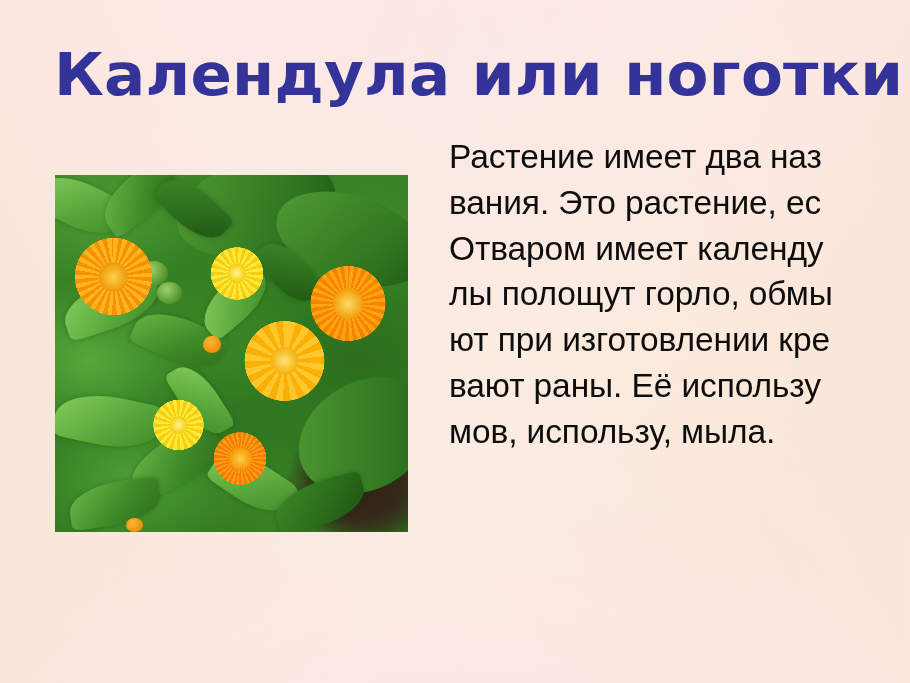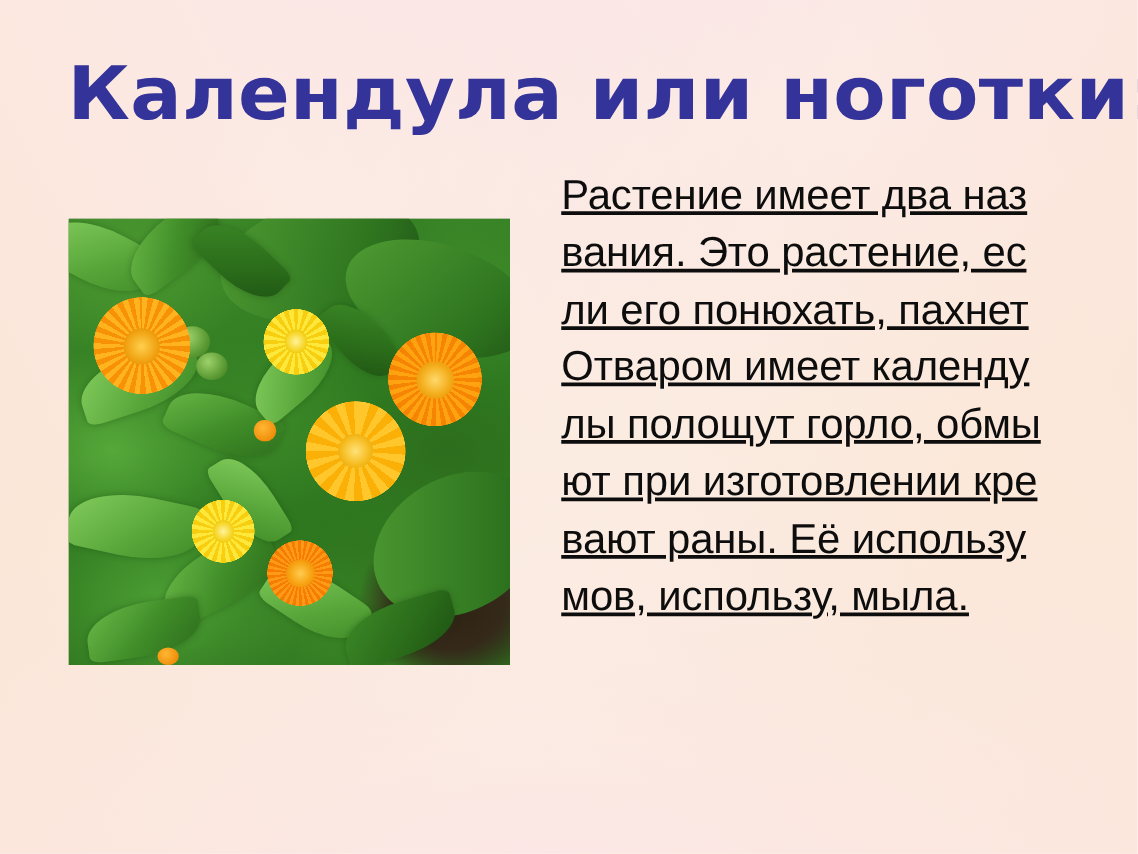--- a/index.html
+++ b/index.html
@@ -232,21 +232,20 @@
   #body-text {
     position: absolute;
     left: 449px;
     top: 134px;
     width: 452px;
     color: #0d0d0d;
     font-family: "Liberation Sans", sans-serif;
     font-size: 33.5px;
     line-height: 45.8px;
     letter-spacing: -0.1px;
-    text-decoration: underline;
   }
   #body-text .ln {
     display: block;
     white-space: nowrap;
   }
 </style>
 </head>
 <body>
 
 <div id="slide">
@@ -315,21 +314,20 @@
         <div class="petals"></div>
         <div class="disc"></div>
       </div>
 
     </div>
   </div>
 
   <div id="body-text">
     <span class="ln">Растение имеет два наз</span>
     <span class="ln">вания. Это растение, ес</span>
-    <span class="ln">ли его понюхать, пахнет</span>
     <span class="ln">Отваром имеет календу</span>
     <span class="ln">лы полощут горло, обмы</span>
     <span class="ln">ют при изготовлении кре</span>
     <span class="ln">вают раны. Её использу</span>
     <span class="ln">мов, использу, мыла.</span>
   </div>
 
 </div>
 
 </body></html>

